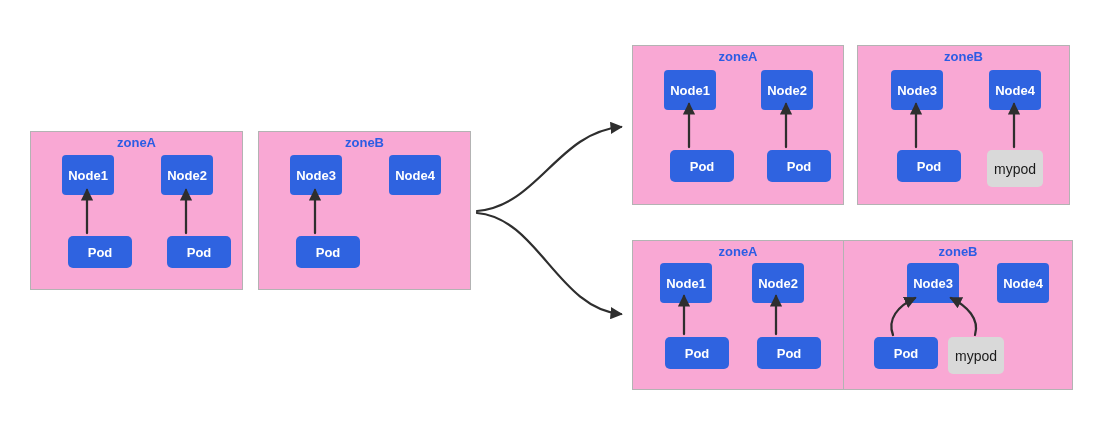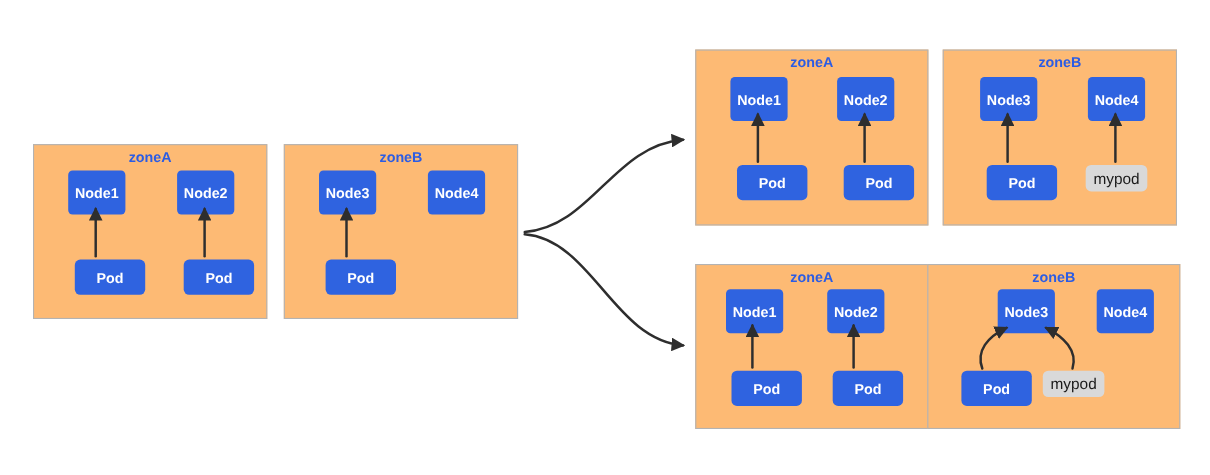--- a/index.html
+++ b/index.html
@@ -1,38 +1,38 @@
 <!DOCTYPE html>
 <html><head>
 <meta charset="utf-8">
 <style>
   html,body{margin:0;padding:0;background:#ffffff;}
   #canvas{
     position:relative;width:1100px;height:432px;background:#ffffff;overflow:hidden;
     font-family:"Liberation Sans", sans-serif;
   }
   .zone{
-    position:absolute;background:#fdba74;border:1.5px solid #b3b3b3;box-sizing:border-box;
+    position:absolute;background:#f9a8d4;border:1.5px solid #b3b3b3;box-sizing:border-box;
   }
   .zone-label{
     position:absolute;top:3px;left:0;right:0;text-align:center;
     color:#2b5ce4;font-size:13px;font-weight:600;line-height:16px;
   }
   .nbox{
     position:absolute;width:52px;height:40px;border-radius:4px;background:#2f63e0;
     color:#ffffff;font-size:13px;font-weight:700;
     display:flex;align-items:center;justify-content:center;
   }
   .pbox{
     position:absolute;width:64px;height:32px;border-radius:5px;background:#2f63e0;
     color:#ffffff;font-size:13px;font-weight:700;
     display:flex;align-items:center;justify-content:center;
   }
   .mypod{
-    position:absolute;width:56px;height:24px;border-radius:5px;background:#d9d9d9;
+    position:absolute;width:56px;height:37px;border-radius:5px;background:#d9d9d9;
     color:#1a1a1a;font-size:14px;font-weight:400;
     display:flex;align-items:center;justify-content:center;
   }
   #arrows{position:absolute;left:0;top:0;pointer-events:none;}
 </style>
 </head>
 <body>
 
 <div id="canvas">
 

